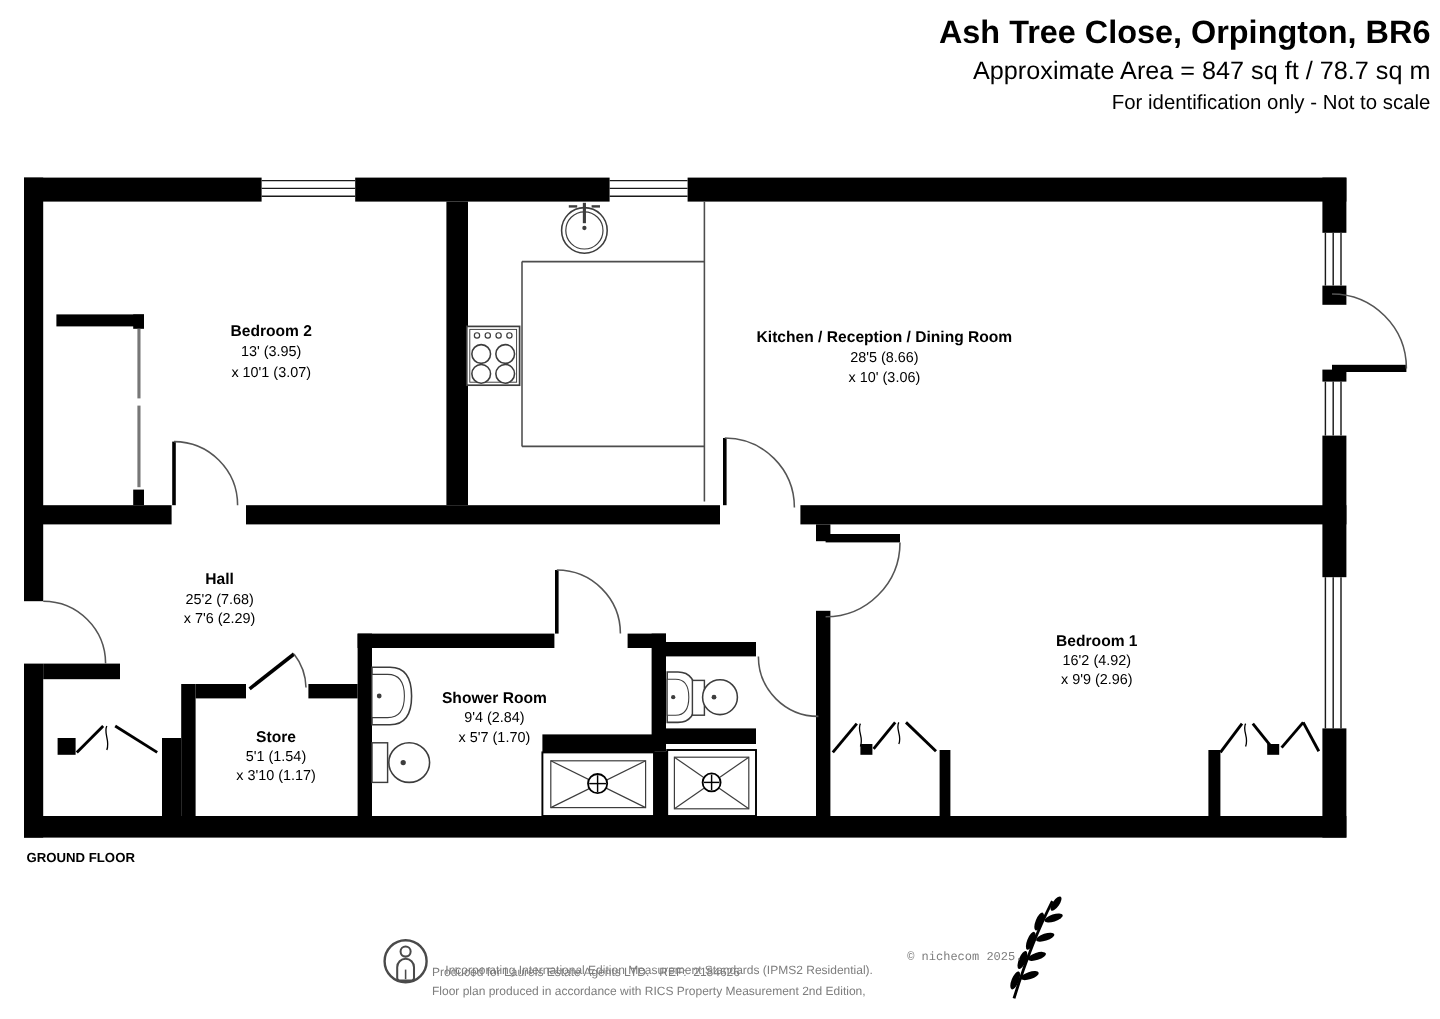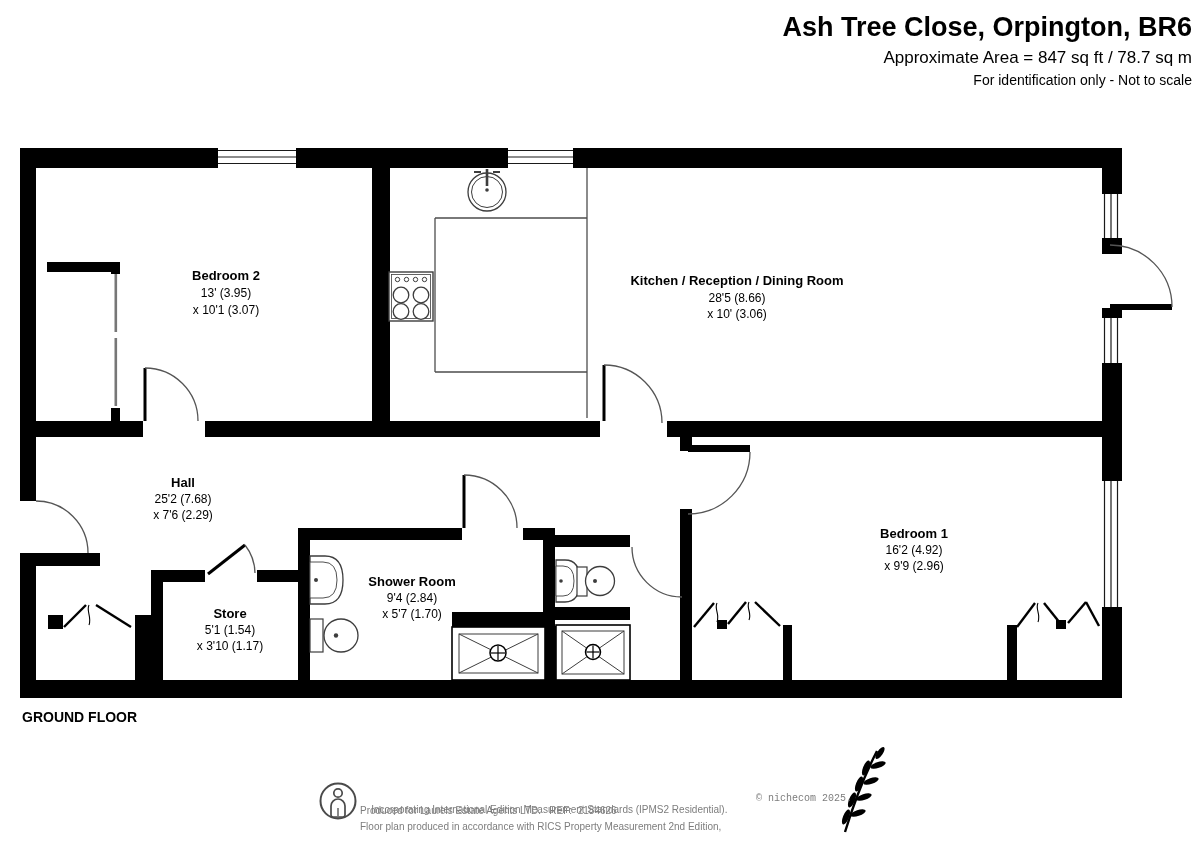--- a/index.html
+++ b/index.html
@@ -1,22 +1,22 @@
 <!DOCTYPE html>
 <html><head>
 <meta charset="utf-8">
 <style>
   html,body{margin:0;padding:0;background:#fff;}
   #page{position:relative;width:1200px;height:849px;background:#ffffff;overflow:hidden;
         font-family:"Liberation Sans", sans-serif;padding-left:11px;}
   #titleblock{position:absolute;top:12px;right:19px;text-align:right;color:#000;}
   #titleblock .t1{font-size:27px;font-weight:bold;letter-spacing:0px;}
-  #titleblock .t2{font-size:17px;margin-top:5px;}
-  #titleblock .t3{font-size:14px;margin-top:4px;}
-  #groundfloor{position:absolute;left:22px;top:709px;font-size:14px;font-weight:bold;color:#000;}
+  #titleblock .t2{font-size:21px;margin-top:5px;}
+  #titleblock .t3{font-size:17px;margin-top:4px;}
+  #groundfloor{position:absolute;left:22px;top:709px;font-size:11px;font-weight:bold;color:#000;}
   .footline{position:absolute;color:#7d7d7d;font-size:10px;white-space:pre;}
   #fl1{left:360px;top:781px;margin-top:40px;}
   #fl2{left:360px;top:793px;}
   #fl2 .copy{position:absolute;left:396px;top:0px;white-space:pre;font-family:Liberation Mono, monospace;}
   #fl3{left:360px;top:805px;}
   svg{position:absolute;left:0;top:0;}
   svg text{font-family:"Liberation Sans", sans-serif;fill:#000;}
   .rname{font-size:13px;font-weight:bold;}
   .rdim{font-size:12px;}
 </style>

